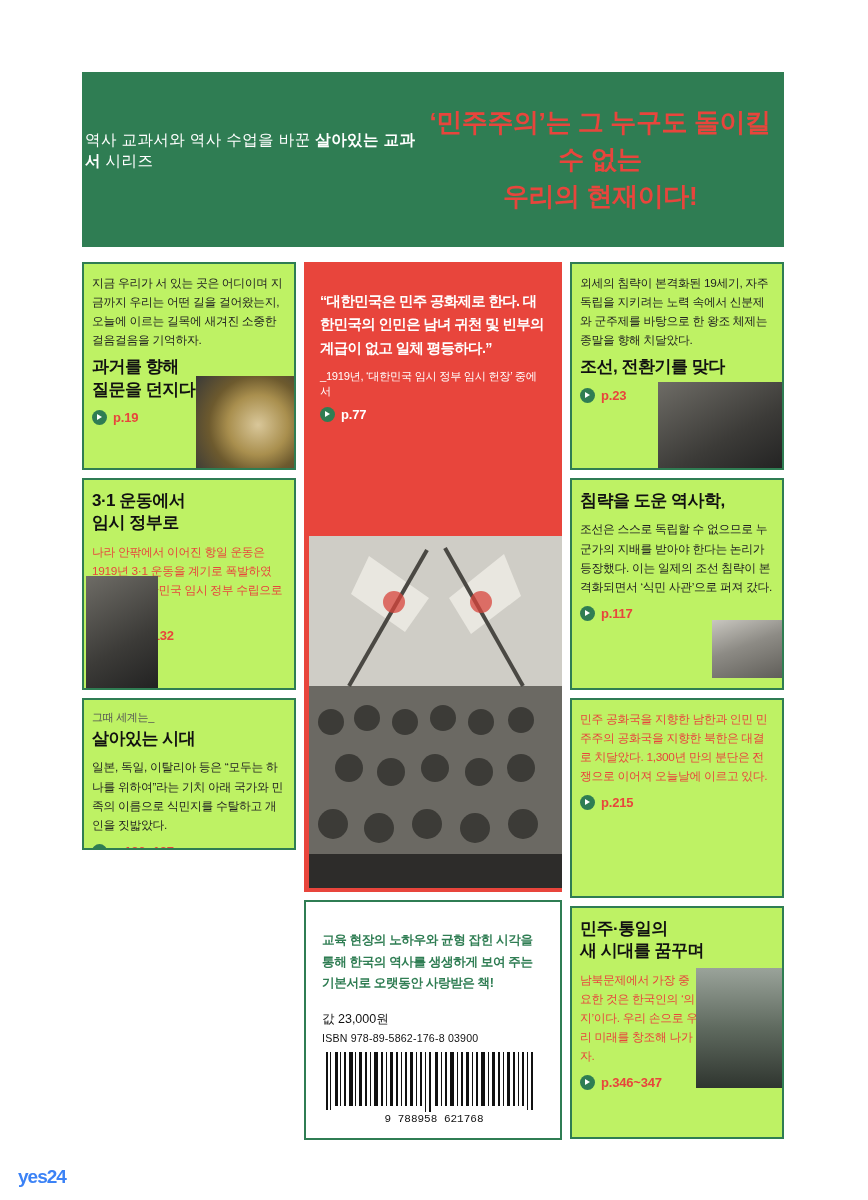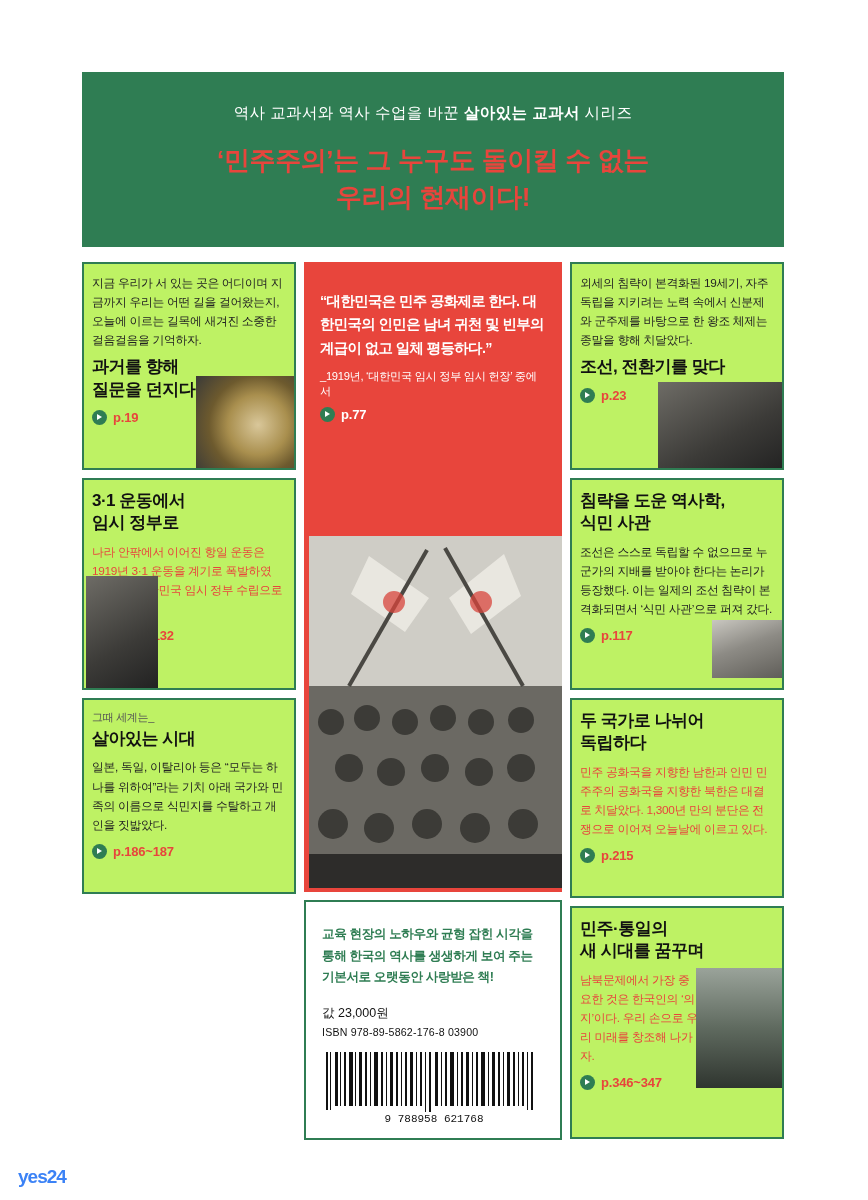--- a/index.html
+++ b/index.html
@@ -1,20 +1,20 @@
 <!DOCTYPE html>
 <html><head>
 <meta charset="utf-8">
 <style>
   html,body{margin:0;padding:0;background:#ffffff;}
   body{width:868px;height:1200px;font-family:"Liberation Sans","DejaVu Sans",sans-serif;color:#1a1a1a;position:relative;overflow:hidden;}
   .page{position:absolute;left:0;top:0;width:868px;height:1200px;background:#fff;}
 
   
-  .header{position:absolute;left:82px;top:72px;width:702px;height:175px;background:#2f7d53;border:3px solid #2f7d53;box-sizing:border-box;display:flex;flex-direction:column;align-items:center;justify-content:center;}
+  .header{position:absolute;left:82px;top:72px;width:702px;height:175px;background:#2f7d53;border:3px solid #2f7d53;box-sizing:border-box;display:flex;flex-direction:row;align-items:center;justify-content:center;}
   .header .line1{font-size:15.5px;color:#ffffff;letter-spacing:.4px;margin-bottom:18px;}
   .header .line1 b{font-weight:bold;}
   .header .line2{font-size:26px;font-weight:bold;color:#e8453c;line-height:1.42;text-align:center;letter-spacing:-.4px;}
 
   
   .grid{position:absolute;left:82px;top:262px;width:702px;height:878px;}
 
   .col-left{position:absolute;left:0;top:0;width:214px;height:878px;}
   .col-mid{position:absolute;left:222px;top:0;width:258px;height:878px;}
   .col-right{position:absolute;left:488px;top:0;width:214px;height:878px;}
@@ -37,21 +37,21 @@
   
   .mid-top{position:absolute;left:0;top:0;width:258px;height:630px;background:#e8453c;box-sizing:border-box;border:2.5px solid #e8453c;}
   .mid-title{font-size:27px;font-weight:bold;color:#2f7d53;text-align:center;line-height:1.34;letter-spacing:-.8px;padding:26px 10px 0;}
   .quote-box{margin:26px 14px 0;color:#fff;}
   .quote-box .q{font-size:14.4px;font-weight:bold;line-height:1.62;letter-spacing:-.6px;}
   .quote-box .src{font-size:11.2px;margin-top:9px;letter-spacing:-.3px;}
   .quote-box .pg{color:#fff;margin-top:8px;}
   .quote-box .arrow{background:#2f7d53;}
   .mid-photo{position:absolute;left:2.5px;bottom:2.5px;width:253px;height:352px;background:linear-gradient(180deg,#d7d5ce 0%,#b5b2ab 30%,#6d6b65 70%,#3a3937 100%);overflow:hidden;}
 
-  .mid-bottom{position:absolute;left:0;top:638px;width:258px;height:240px;border:2.5px solid #2f7d53;box-sizing:border-box;padding:22px 16px;background:#fff;}
+  .mid-bottom{position:absolute;left:0;top:638px;width:258px;height:240px;border:2.5px solid #2f7d53;box-sizing:border-box;padding:28px 16px;background:#fff;}
   .mid-bottom .lead{font-size:12.6px;line-height:1.72;color:#2f7d53;font-weight:bold;letter-spacing:-.4px;}
   .price{font-size:12.5px;margin-top:16px;color:#111;}
   .isbn{font-size:10.6px;margin-top:4px;color:#111;letter-spacing:.2px;}
   .barcode{position:absolute;left:16px;bottom:14px;width:224px;height:74px;}
   .barcode svg{display:block;}
 
   .yes24{position:absolute;left:18px;bottom:12px;font-size:19px;color:#3b82f6;font-weight:bold;letter-spacing:-1px;}
 </style>
 </head>
 <body>
@@ -91,21 +91,21 @@
           <div>임시 정부로</div>
         </div>
         <div class="k-body red">나라 안팎에서 이어진 항일 운동은 1919년 3·1 운동을 계기로 폭발하였다. 이는 대한민국 임시 정부 수립으로 이어졌다.</div>
         <div class="pg">
           <span class="arrow"></span>
           <span>p.128~132</span>
         </div>
         <div class="photo dark" style="left:2px;top:96px;width:72px;height:112px;"></div>
       </div>
 
-      <div class="card" style="left:0;top:436px;width:214px;height:196px;">
+      <div class="card" style="left:0;top:436px;width:214px;height:152px;">
         <div class="k-small">그때 세계는_</div>
         <div class="k-title" style="margin-top:3px;">살아있는 시대</div>
         <div class="k-body">일본, 독일, 이탈리아 등은 “모두는 하나를 위하여”라는 기치 아래 국가와 민족의 이름으로 식민지를 수탈하고 개인을 짓밟았다.</div>
         <div class="pg">
           <span class="arrow"></span>
           <span>p.186~187</span>
         </div>
       </div>
 
     </div>
@@ -225,35 +225,30 @@
         <div class="pg">
           <span class="arrow"></span>
           <span>p.23</span>
         </div>
         <div class="photo dark" style="left:86px;top:118px;width:126px;height:88px;"></div>
       </div>
 
       <div class="card" style="left:0;top:216px;width:214px;height:212px;">
         <div class="k-title" style="margin-top:0;">
           <div>침략을 도운 역사학,</div>
-          <div>식민 사관</div>
         </div>
         <div class="k-body">조선은 스스로 독립할 수 없으므로 누군가의 지배를 받아야 한다는 논리가 등장했다. 이는 일제의 조선 침략이 본격화되면서 ‘식민 사관’으로 퍼져 갔다.</div>
         <div class="pg">
           <span class="arrow"></span>
           <span>p.117</span>
         </div>
         <div class="photo gray" style="left:140px;top:140px;width:72px;height:58px;"></div>
       </div>
 
       <div class="card" style="left:0;top:436px;width:214px;height:200px;">
-        <div class="k-title" style="margin-top:0;">
-          <div>두 국가로 나뉘어</div>
-          <div>독립하다</div>
-        </div>
         <div class="k-body red">민주 공화국을 지향한 남한과 인민 민주주의 공화국을 지향한 북한은 대결로 치달았다. 1,300년 만의 분단은 전쟁으로 이어져 오늘날에 이르고 있다.</div>
         <div class="pg">
           <span class="arrow"></span>
           <span>p.215</span>
         </div>
       </div>
 
       <div class="card" style="left:0;top:644px;width:214px;height:233px;">
         <div class="k-title" style="margin-top:0;">
           <div>민주·통일의</div>

